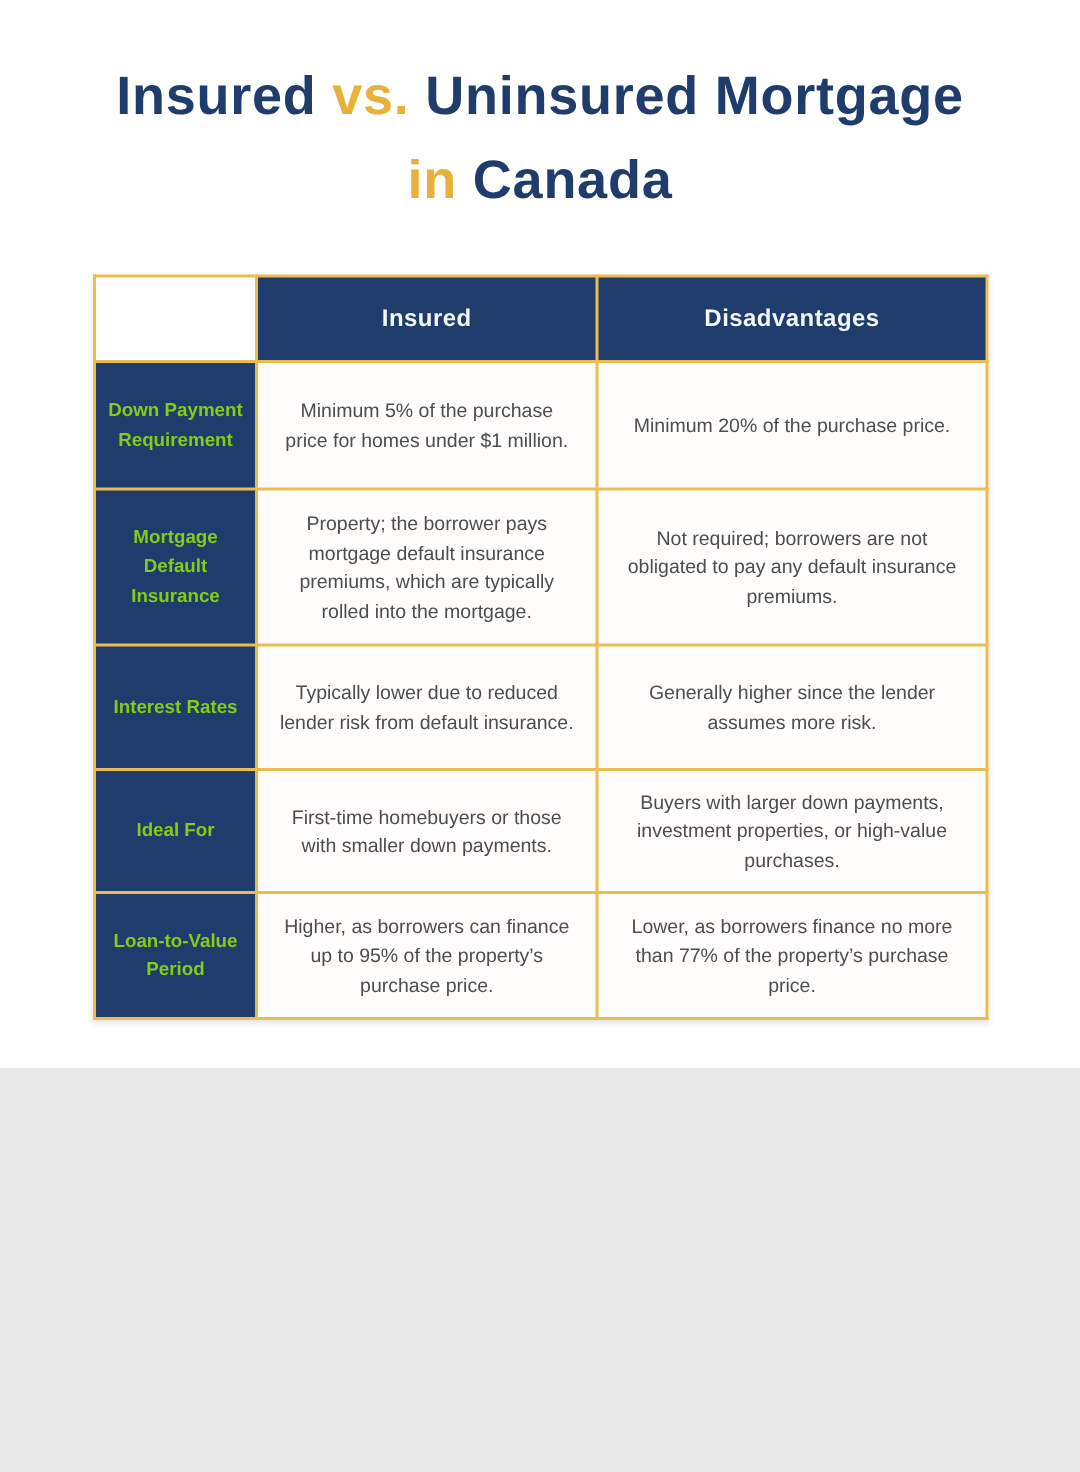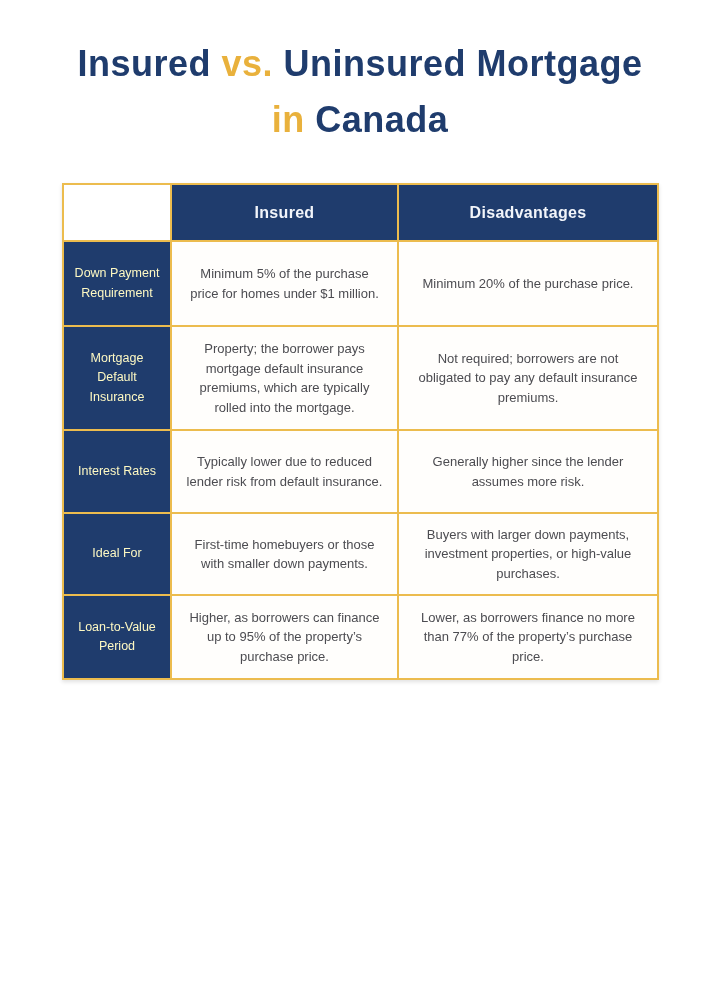--- a/index.html
+++ b/index.html
@@ -5,21 +5,21 @@
   :root{
     --navy:#1f3c6d;
     --gold-text:#e9b13c;
     --border-gold:#ecbc4e;
     --body-text:#4c4c51;
   }
   *{margin:0;padding:0;box-sizing:border-box;}
   html,body{background:#e9e9e9;}
   .page{
     position:relative;
-    width:720px;height:981px;
+    width:720px;height:712px;
     background:#ffffff;
     font-family:"Liberation Sans","DejaVu Sans",sans-serif;
     overflow:hidden;
     margin:0 auto;
   }
   .title{
     position:absolute;
     top:36px;left:0;width:100%;
     text-align:center;
     font-size:36px;
@@ -47,23 +47,23 @@
   .corner{background:#ffffff;}
   .colhead{
     background:var(--navy);
     color:#f2f5fa;
     font-size:16px;
     font-weight:bold;
     letter-spacing:0.3px;
   }
   .rowlabel{
     background:var(--navy);
-    color:#fef9c3;
+    color:#84cc16;
     font-size:12.5px;
-    font-weight:normal;
+    font-weight:bold;
     line-height:1.55;
     padding:4px 8px;
     margin-top:15px;
   }
   .cell{
     background:#fffefc;
     color:var(--body-text);
     font-size:13px;
     line-height:1.5;
     padding:6px 14px;

